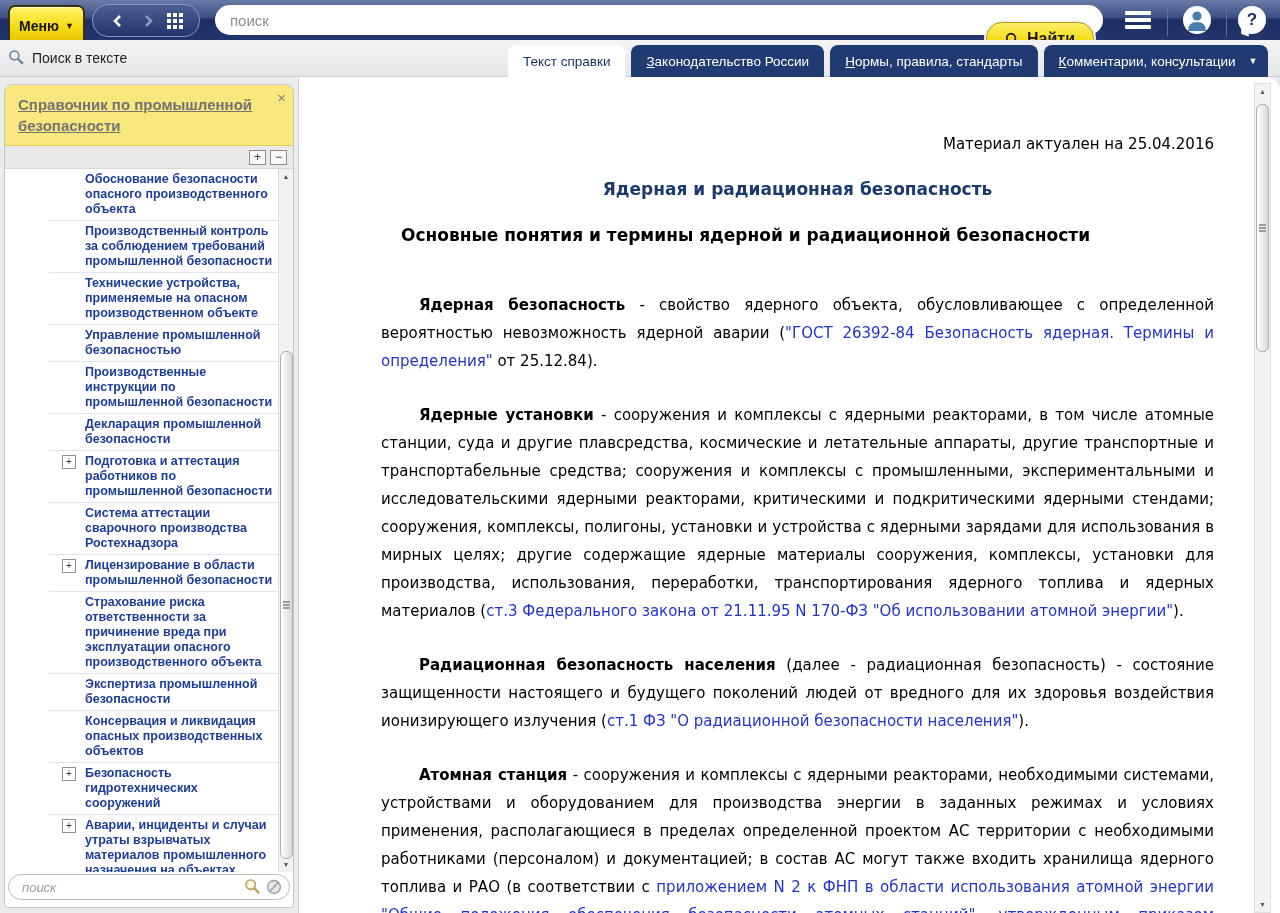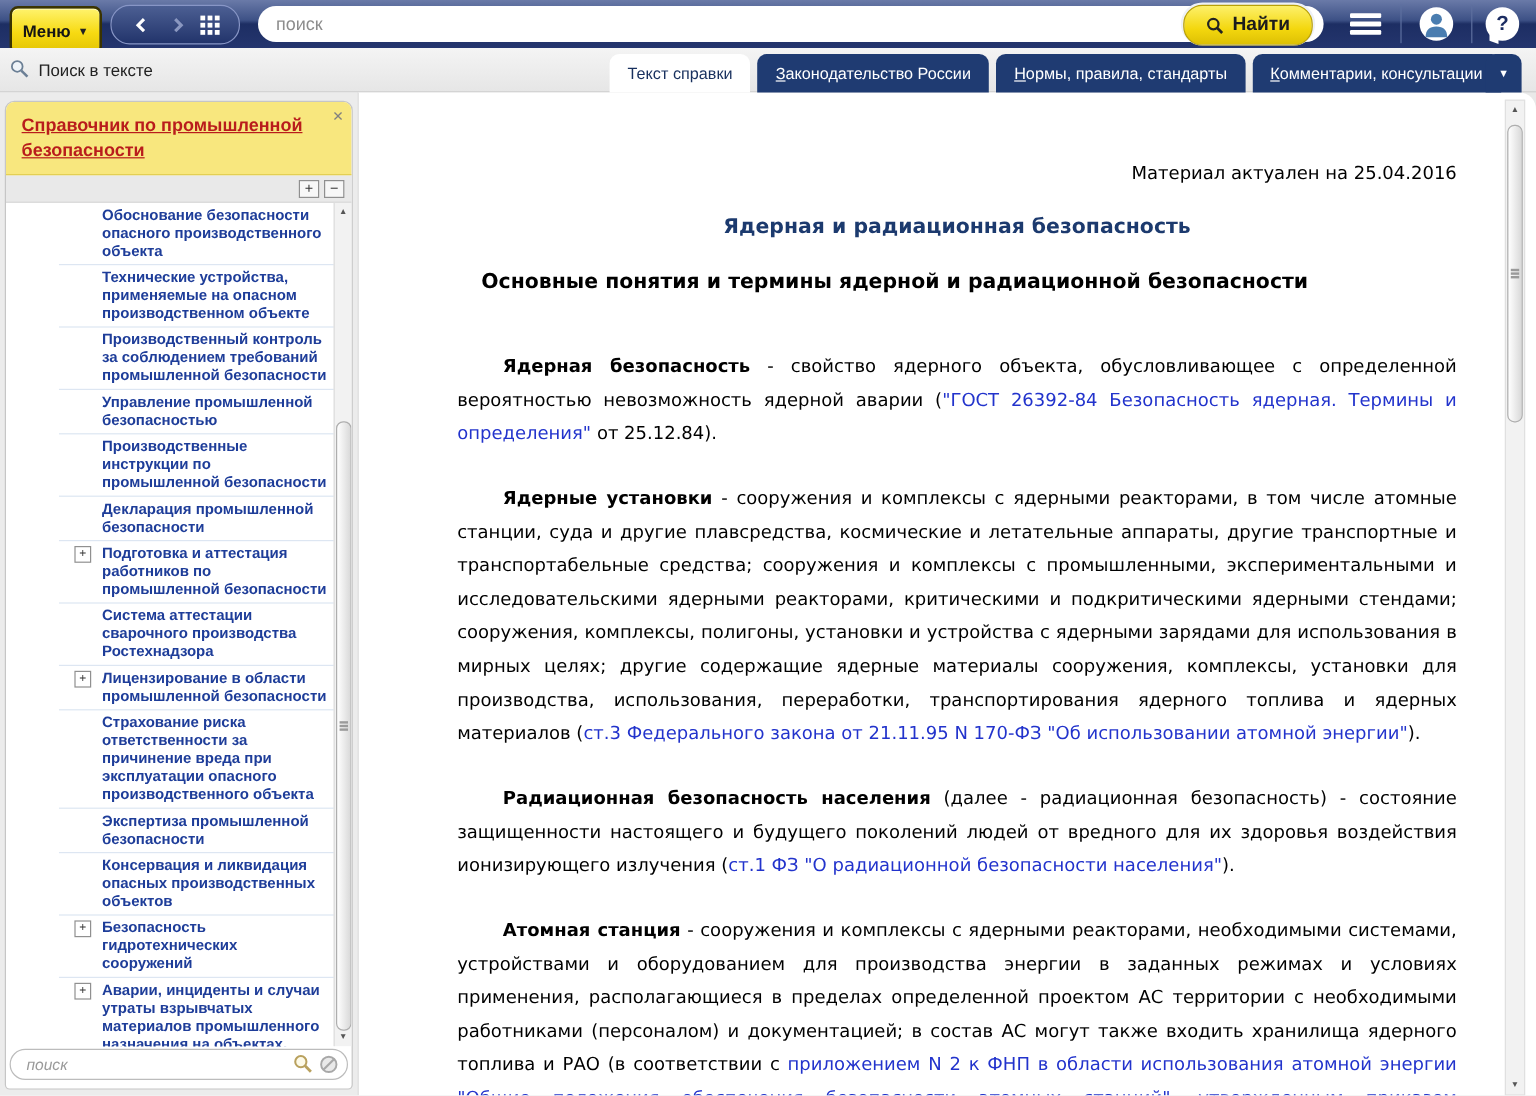--- a/index.html
+++ b/index.html
@@ -19,21 +19,21 @@
     border-radius:16px;display:flex;align-items:center;justify-content:space-evenly;
     background:linear-gradient(180deg,#4c5f93,#22346b);}
   .chev{width:12px;height:12px;}
   #grid-icon{width:4px;height:4px;background:#fff;margin-right:4px;
     box-shadow:6px 0 #fff,12px 0 #fff,0 6px #fff,6px 6px #fff,12px 6px #fff,0 12px #fff,6px 12px #fff,12px 12px #fff;
     transform:translate(-6px,-6px);}
   #topbar-search{position:absolute;left:215px;top:5px;width:888px;height:30px;background:#fff;
     border:none;border-radius:15px;padding:0 120px 0 15px;font-size:15px;color:#444;
     font-family:"Liberation Sans",sans-serif;box-sizing:border-box;}
   #topbar-search::placeholder{color:#8c8c8c;}
-  #find-btn{position:absolute;left:984px;top:2px;height:36px;padding:2px;background:#eef1f6;
+  #find-btn{position:absolute;left:984px;top:20px;height:36px;padding:2px;background:#eef1f6;
     border-radius:19px;border:none;cursor:pointer;}
   #find-btn .inner{height:32px;padding:0 18px;border-radius:16px;display:flex;align-items:center;gap:7px;
     background:linear-gradient(180deg,#fdf06a,#f3d70e 60%,#ddc004);border:1px solid #b89f08;
     font-weight:bold;font-size:16px;color:#1c1c1c;font-family:"Liberation Sans",sans-serif;}
   #hamburger-icon{position:absolute;left:1125px;top:11px;width:26px;height:4px;background:#fff;border-radius:1px;
     box-shadow:0 7px 0 #fff,0 14px 0 #fff;cursor:pointer;}
   .top-divider{position:absolute;top:4px;width:1px;height:32px;background:#5e6f9f;}
   #avatar{position:absolute;left:1183px;top:6px;width:28px;height:28px;border-radius:50%;background:#fff;
     overflow:hidden;cursor:pointer;}
   #help-bubble{position:absolute;left:1238px;top:6px;width:28px;height:28px;border-radius:50%;background:#fff;
@@ -52,21 +52,21 @@
   .tab.active{background:#fff;color:#18305e;}
   #tab-overflow{position:absolute;right:12px;top:45px;width:30px;height:32px;border-radius:8px 8px 0 0;
     background:#1f3b72;color:#fff;display:flex;align-items:center;justify-content:center;font-size:9px;cursor:pointer;z-index:3;}
 
   
   #sidebar-region{position:absolute;left:0;top:77px;width:298px;height:836px;background:#ececec;}
   #sidebar-panel{position:absolute;left:4px;top:7px;width:290px;height:824px;background:#fff;
     border:1px solid #c6c6c6;border-radius:8px 8px 4px 4px;box-sizing:border-box;
     display:flex;flex-direction:column;overflow:hidden;}
   #sidebar-header{position:relative;background:#f8e77e;padding:9px 24px 9px 13px;border-bottom:1px solid #e3cf54;}
-  #sidebar-title{font-size:15px;font-weight:bold;color:#b91c1c;text-decoration:underline;line-height:21px;cursor:pointer;}
+  #sidebar-title{font-size:15px;font-weight:bold;color:#737373;text-decoration:underline;line-height:21px;cursor:pointer;}
   #sidebar-close{position:absolute;right:7px;top:6px;font-size:15px;color:#808080;cursor:pointer;line-height:14px;}
   #tree-toolbar{height:22px;background:#e9e9e9;display:flex;justify-content:flex-end;align-items:center;
     gap:4px;padding-right:6px;border-bottom:1px solid #d7d7d7;}
   .tree-tool{width:17px;height:15px;background:#f7f7f7;border:1px solid #8f8f8f;font-size:12px;line-height:13px;
     text-align:center;color:#333;cursor:pointer;box-sizing:border-box;}
   #tree-wrap{flex:1;position:relative;overflow:hidden;padding-left:44px;}
   #tree{margin-right:14px;overflow:hidden;height:100%;}
   .titem{position:relative;padding:3px 3px 3px 36px;border-top:1px solid #dde6f2;
     font-size:12.5px;line-height:15px;font-weight:bold;color:#1e3d99;cursor:pointer;}
   .titem:first-child{border-top:none;}
@@ -172,22 +172,22 @@
       <span id="sidebar-title">Справочник по промышленной безопасности</span>
       <span id="sidebar-close">×</span>
     </div>
     <div id="tree-toolbar">
       <div class="tree-tool">+</div>
       <div class="tree-tool">−</div>
     </div>
     <div id="tree-wrap">
       <div id="tree">
           <div class="titem"><span>Обоснование безопасности опасного производственного объекта</span></div>
+          <div class="titem"><span>Производственный контроль за соблюдением требований промышленной безопасности</span></div>
           <div class="titem"><span>Технические устройства, применяемые на опасном производственном объекте</span></div>
-          <div class="titem"><span>Производственный контроль за соблюдением требований промышленной безопасности</span></div>
           <div class="titem"><span>Управление промышленной безопасностью</span></div>
           <div class="titem"><span>Производственные инструкции по промышленной безопасности</span></div>
           <div class="titem"><span>Декларация промышленной безопасности</span></div>
           <div class="titem"><span class="exp">+</span><span>Подготовка и аттестация работников по промышленной безопасности</span></div>
           <div class="titem"><span>Система аттестации сварочного производства Ростехнадзора</span></div>
           <div class="titem"><span class="exp">+</span><span>Лицензирование в области промышленной безопасности</span></div>
           <div class="titem"><span>Страхование риска ответственности за причинение вреда при эксплуатации опасного производственного объекта</span></div>
           <div class="titem"><span>Экспертиза промышленной безопасности</span></div>
           <div class="titem"><span>Консервация и ликвидация опасных производственных объектов</span></div>
           <div class="titem"><span class="exp">+</span><span>Безопасность гидротехнических сооружений</span></div>

